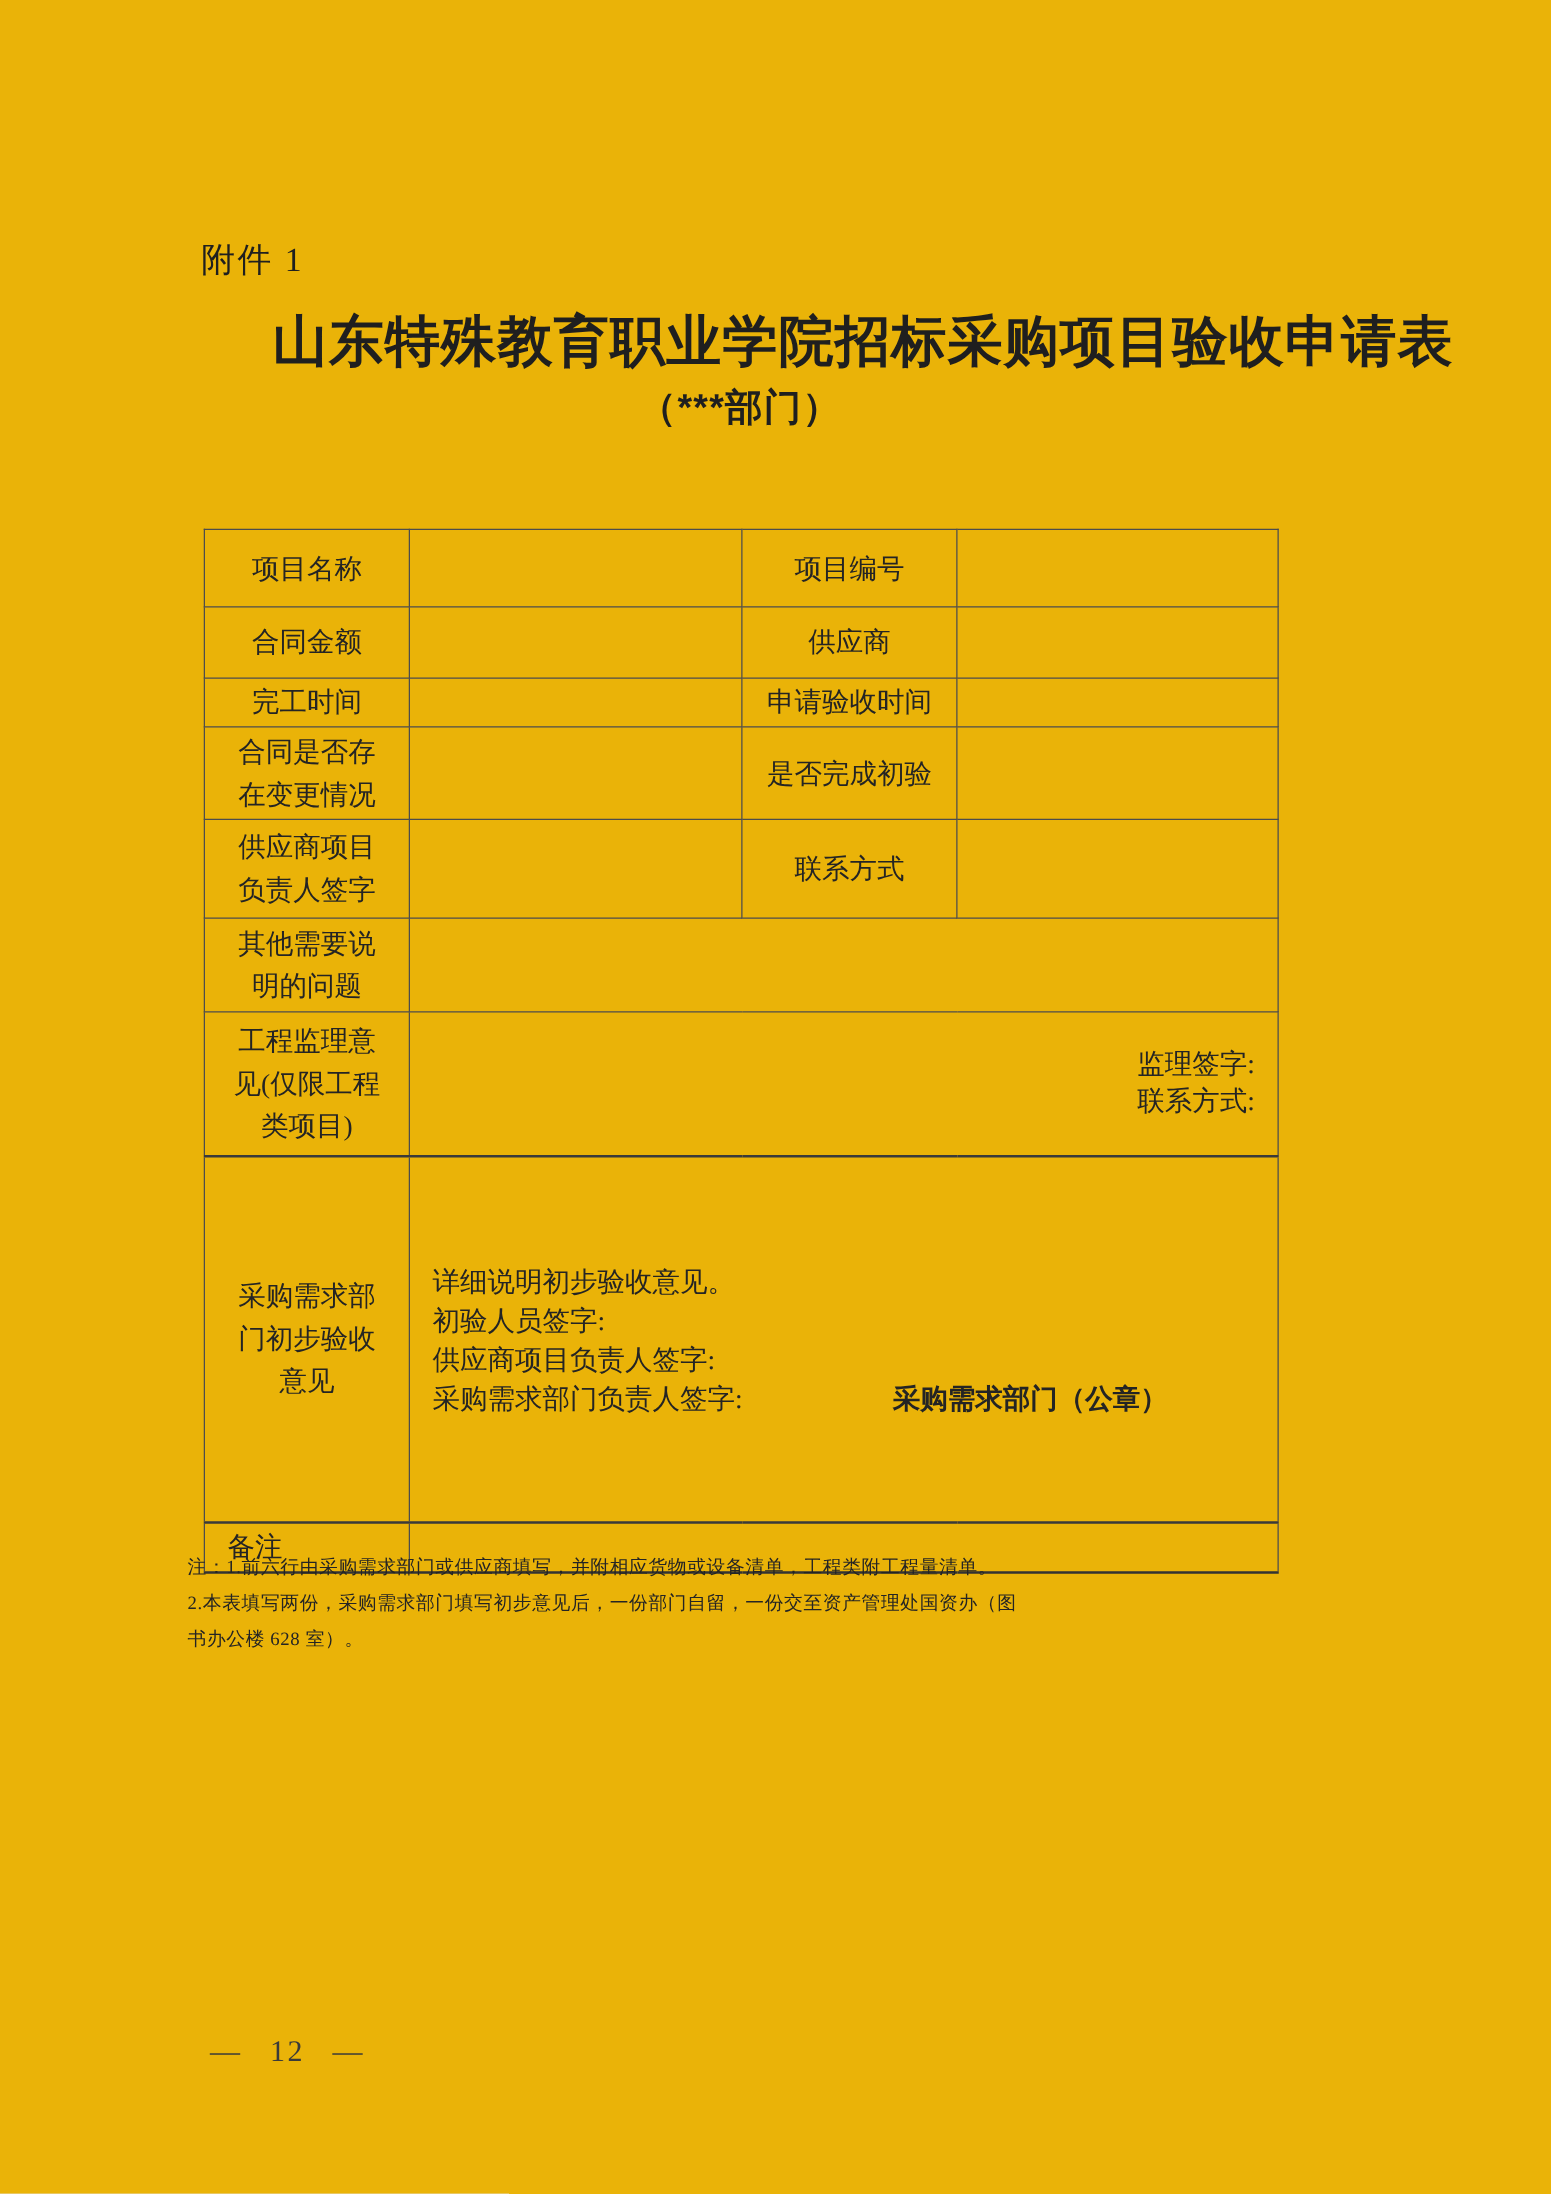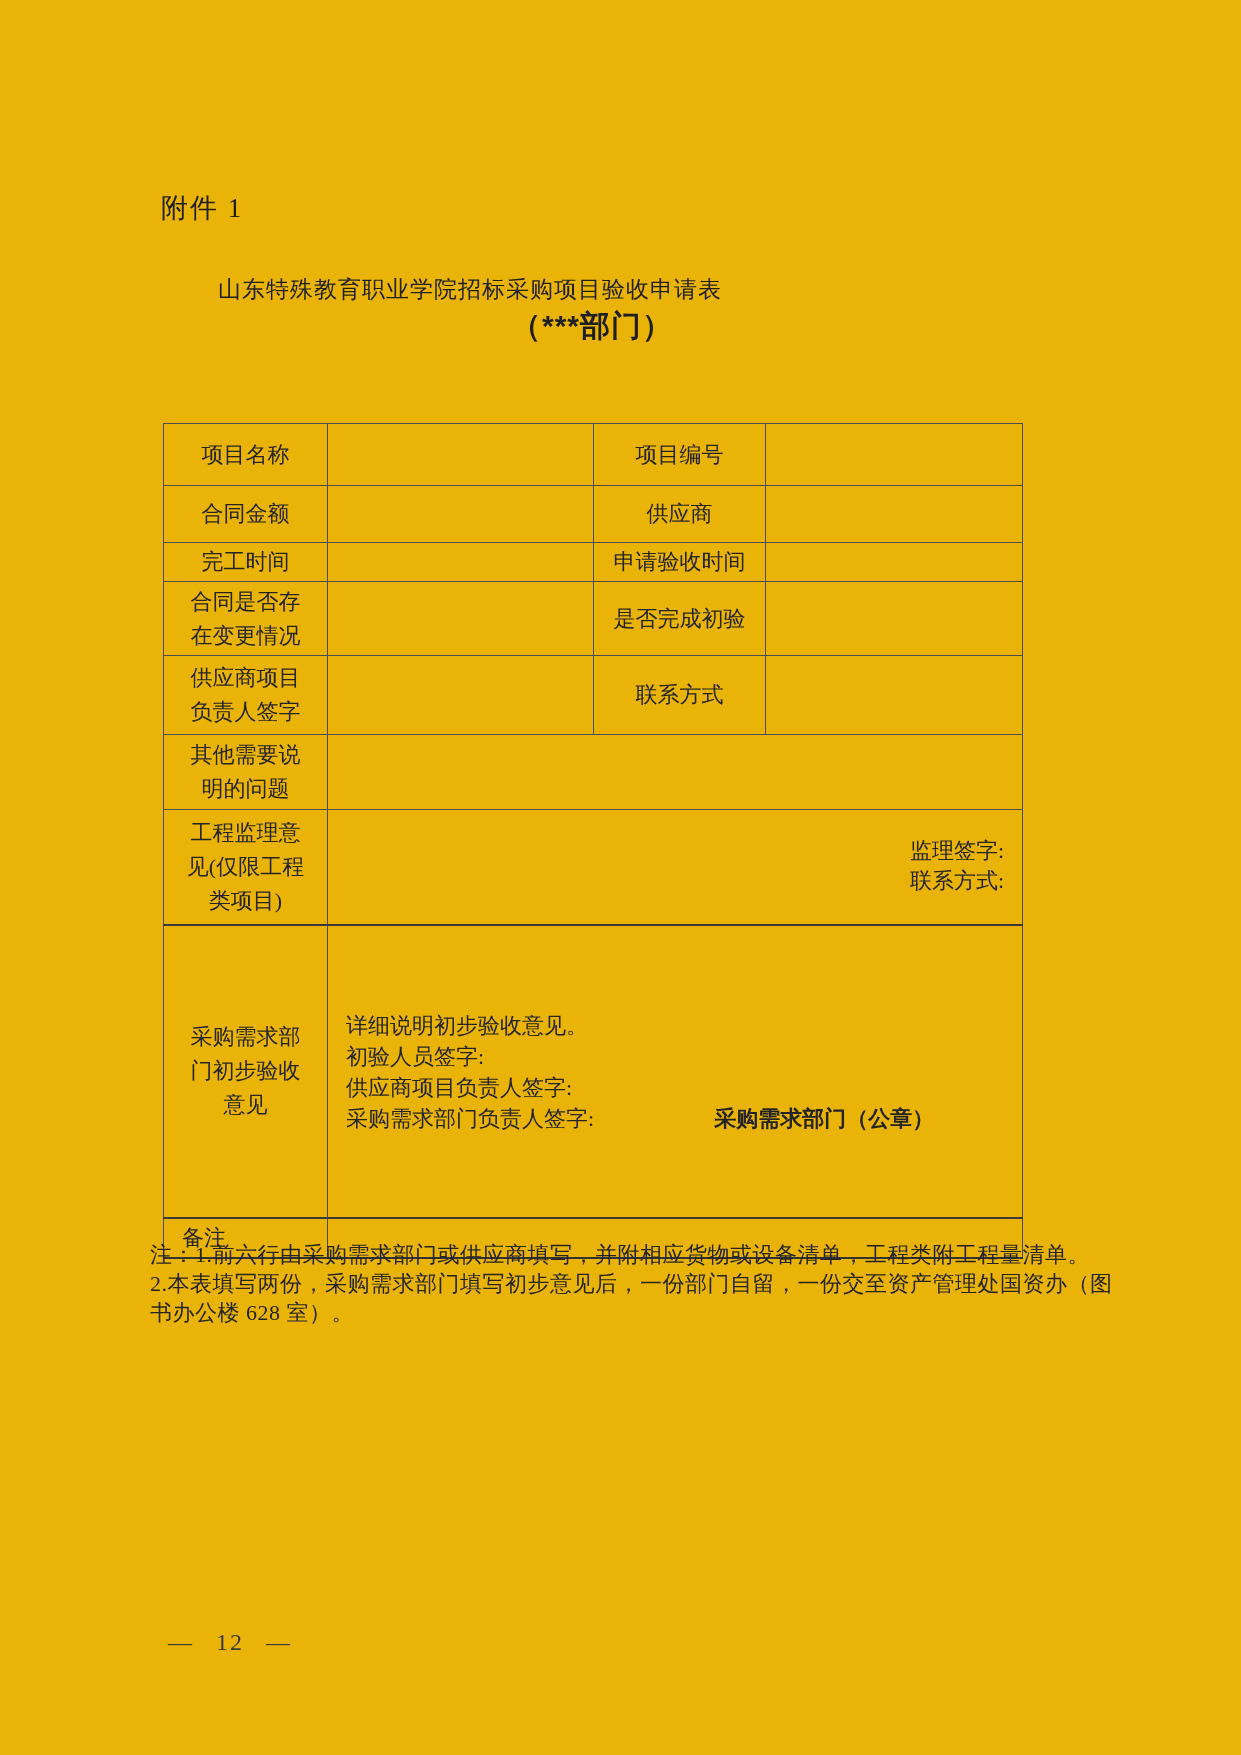--- a/index.html
+++ b/index.html
@@ -10,23 +10,23 @@
     background:#eab308;
     color:#1f1f1f;
     font-family:"Liberation Serif", serif;
     overflow:hidden;
   }
   .attachment{
     position:absolute;left:161px;top:190px;
     font-size:27px;letter-spacing:2px;
   }
   .title{
-    position:absolute;left:218px;top:274px;margin:0;
+    position:absolute;left:218px;top:244px;margin:0;
     font-family:"Liberation Sans", sans-serif;
-    font-size:23px;font-weight:normal;letter-spacing:1px;
+    font-size:44px;font-weight:bold;letter-spacing:1px;
     white-space:nowrap;
   }
   .subtitle{
     position:absolute;left:592px;top:306px;transform:translateX(-50%);
     font-family:"Liberation Sans", sans-serif;
     font-size:30px;font-weight:bold;letter-spacing:1px;
     white-space:nowrap;
   }
   table.form{
     position:absolute;left:163px;top:423px;
@@ -70,21 +70,21 @@
   }
   .prelim-instruction{line-height:30px;padding-top:4px;}
   .sign-block{line-height:31px;padding-bottom:2px;}
   .sign-row{display:flex;}
   .seal{margin-left:120px;font-weight:bold;}
   td.remarks{
     text-align:left;padding:2px 6px;line-height:26px;
   }
   .footnotes{
     position:absolute;left:150px;top:1240px;width:1000px;
-    font-size:22px;line-height:29px;letter-spacing:0.5px;
+    font-size:15px;line-height:29px;letter-spacing:0.5px;
     color:#242424;
   }
   .footnotes div{white-space:nowrap;}
   .pageno{
     position:absolute;left:168px;top:1629px;
     font-size:24px;color:#3a3a3a;
     letter-spacing:2px;word-spacing:14px;
   }
 </style>
 </head>

